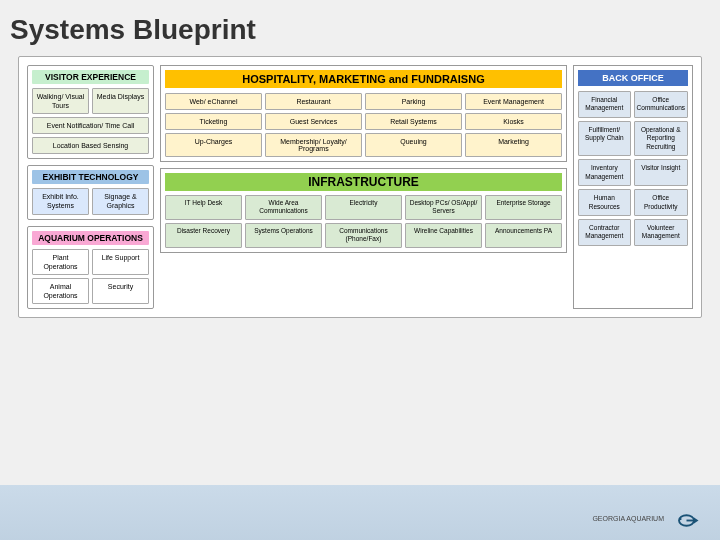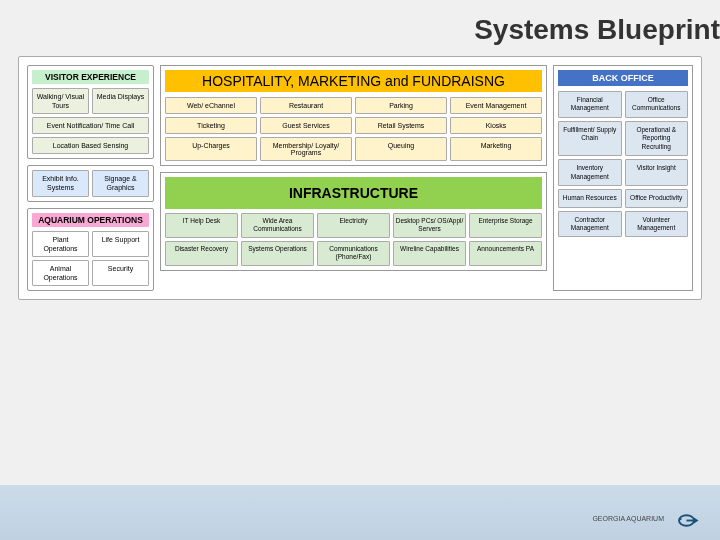--- a/index.html
+++ b/index.html
@@ -5,21 +5,21 @@
     * { box-sizing: border-box; margin: 0; padding: 0; }
     body {
       font-family: Arial, sans-serif;
       background: #f0f0f0;
       width: 720px;
       height: 540px;
       overflow: hidden;
       position: relative;
     }
     .page-title {
-      text-align: right;
+      text-align: left;
       font-size: 28px;
       font-weight: bold;
       color: #333;
       padding: 14px 0 10px 10px;
     }
     .main-container {
       margin: 0 18px;
       border: 1.5px solid #aaa;
       background: #fff;
       border-radius: 2px;
@@ -75,22 +75,22 @@
       flex-direction: column;
       gap: 6px;
       flex: 1;
     }
     .hosp-box {
       border: 1.5px solid #999;
       padding: 4px;
       background: #fff;
     }
     .hosp-title {
-      font-size: 14px;
-      font-weight: normal;
+      font-size: 11px;
+      font-weight: bold;
       background: #ffc000;
       text-align: center;
       padding: 3px;
       margin-bottom: 5px;
     }
     .hosp-rows {
       display: flex;
       flex-direction: column;
       gap: 3px;
     }
@@ -106,25 +106,25 @@
       text-align: center;
       padding: 4px 2px;
       border-radius: 1px;
     }
     
     .infra-box {
       border: 1.5px solid #999;
       padding: 4px;
     }
     .infra-title {
-      font-size: 14px;
+      font-size: 12px;
       font-weight: bold;
       background: #92d050;
       text-align: center;
-      padding: 8px;
+      padding: 2px;
       margin-bottom: 4px;
     }
     .infra-rows {
       display: flex;
       flex-direction: column;
       gap: 3px;
     }
     .infra-row {
       display: grid;
       grid-template-columns: repeat(5, 1fr);
@@ -134,21 +134,21 @@
       border: 1px solid #aaa;
       background: #d9ead3;
       font-size: 6.5px;
       text-align: center;
       padding: 3px 1px;
       border-radius: 1px;
       line-height: 1.3;
     }
     
     .right-col {
-      width: 140px;
+      width: 120px;
       flex-shrink: 0;
     }
     .back-office-box {
       border: 1.5px solid #999;
       padding: 4px;
       height: 100%;
     }
     .back-office-title {
       font-size: 9px;
       font-weight: bold;
@@ -221,20 +221,21 @@
         <div class="section-title">VISITOR EXPERIENCE</div>
         <div class="grid2">
           <div class="cell light-green">Walking/ Visual Tours</div>
           <div class="cell light-green">Media Displays</div>
           <div class="cell light-green" style="grid-column: 1/3;">Event Notification/ Time Call</div>
           <div class="cell light-green" style="grid-column: 1/3;">Location Based Sensing</div>
         </div>
       </div>
 
       <div class="section-box">
+        <div class="section-title blue">EXHIBIT TECHNOLOGY</div>
         <div class="grid2">
           <div class="cell blue">Exhibit Info. Systems</div>
           <div class="cell blue">Signage &amp; Graphics</div>
         </div>
       </div>
 
       <div class="section-box">
         <div class="section-title orange">AQUARIUM OPERATIONS</div>
         <div class="grid2">
           <div class="cell white">Plant Operations</div>

